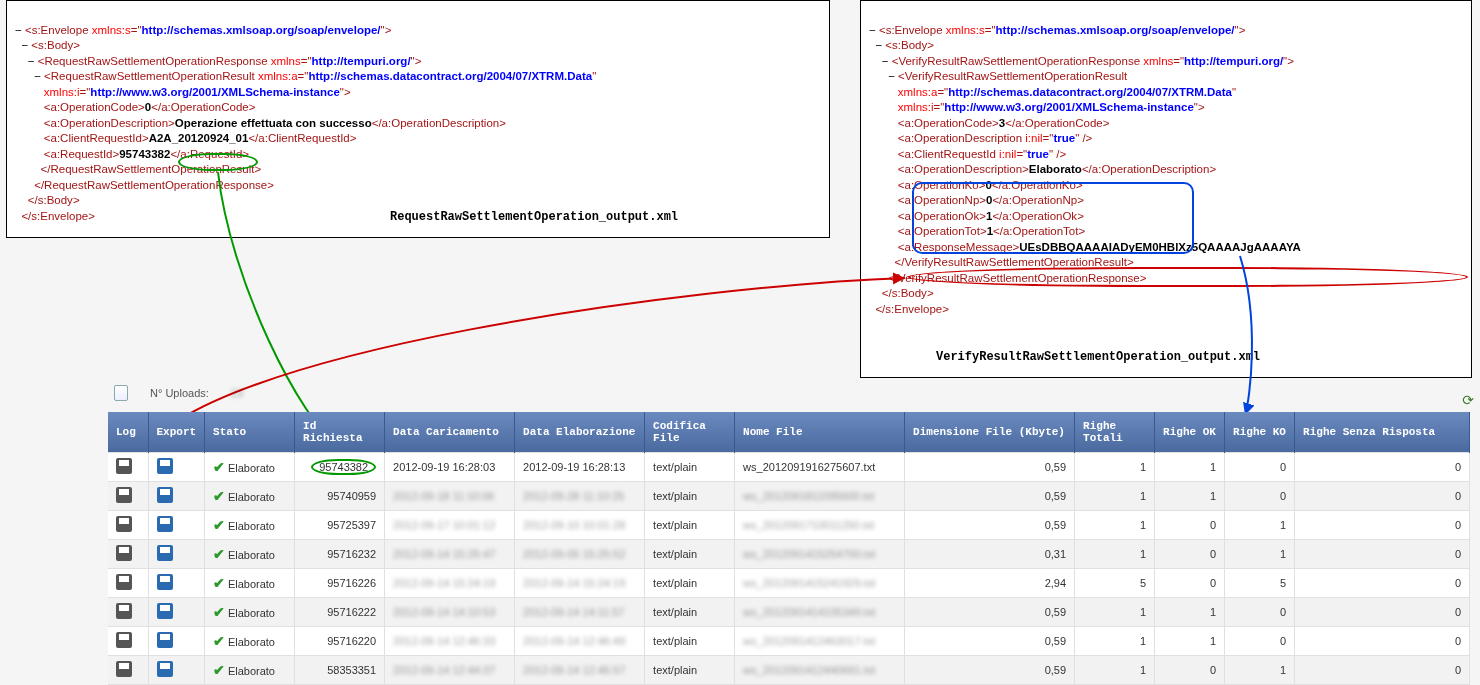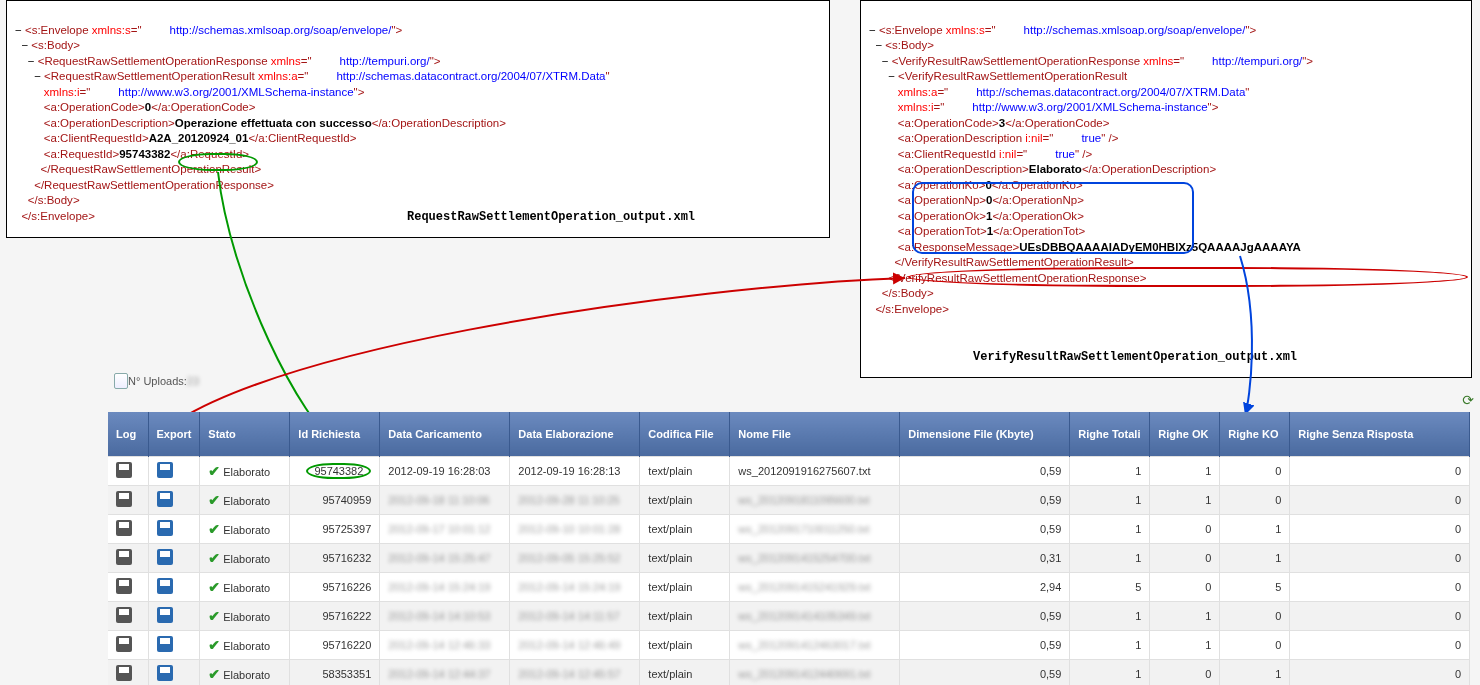--- a/index.html
+++ b/index.html
@@ -2,36 +2,36 @@
 <html><head>
 <meta charset="utf-8">
 <style>
   * { box-sizing: border-box; margin: 0; padding: 0; }
   body { font-family: Verdana, Arial, sans-serif; font-size: 11px; background: #f5f5f5; width: 1480px; height: 685px; position: relative; overflow: hidden; }
   .xml-panel { position: absolute; background: #fff; border: 1px solid #000; padding: 6px 8px; white-space: pre; font-family: Verdana, sans-serif; font-size: 11.5px; line-height: 1.35; }
   .xml-panel.left { top: 0; left: 6px; width: 824px; height: 238px; }
   .xml-panel.right { top: 0; left: 860px; width: 612px; height: 378px; }
   .tag { color: #a31515; }
   .attrname { color: #ff0000; }
-  .attrval { color: #0000ff; font-weight: normal; margin-left: 28px; }
+  .attrval { color: #0000ff; font-weight: bold; }
   .text { color: #000; font-weight: bold; }
   .minus { color: #000; }
-  .filename { position: absolute; font-family: "Courier New", monospace; font-weight: bold; font-size: 12px; color: #000; margin-left: 17px; }
+  .filename { position: absolute; font-family: "Courier New", monospace; font-weight: bold; font-size: 12px; color: #000; }
   .filename.left { top: 210px; left: 390px; }
-  .filename.right { top: 350px; left: 956px; }
+  .filename.right { top: 350px; left: 936px; }
   .circle-green { border: 2px solid #009900; border-radius: 50%/60%; position: absolute; }
   .circle-red { border: 2px solid #cc0000; border-radius: 50%/60%; position: absolute; }
   .box-blue { border: 2px solid #0044dd; border-radius: 10px; position: absolute; }
   svg.arrows { position: absolute; top: 0; left: 0; width: 1480px; height: 685px; pointer-events: none; }
-  .uploads-header { position: absolute; top: 373px; left: 114px; display: flex; align-items: center; gap: 0; }
+  .uploads-header { position: absolute; top: 385px; left: 114px; display: flex; align-items: center; gap: 22px; }
   .doc-icon { width: 14px; height: 16px; background: linear-gradient(#fff,#eef); border: 1px solid #8aa; border-radius: 2px; }
   .uploads-label { color: #555; font-weight: normal; }
   .reload-icon { position: absolute; top: 392px; right: 6px; color: #3a7a2a; font-size: 14px; }
   table.data { position: absolute; top: 412px; left: 108px; width: 1362px; border-collapse: collapse; font-size: 11px; }
-  table.data th { background: linear-gradient(#6b8abf, #4a6a9f); color: #fff; font-weight: bold; padding: 16px 8px; text-align: left; border-right: 1px solid #3a5a8f; height: 26px; }
+  table.data th { background: linear-gradient(#6b8abf, #4a6a9f); color: #fff; font-weight: bold; padding: 8px 8px; text-align: left; border-right: 1px solid #3a5a8f; height: 26px; font-family: Liberation Mono, monospace; }
   table.data th.right { text-align: left; }
   table.data td { background: #f2f2f2; padding: 5px 8px; border-right: 1px solid #e0e0e0; border-top: 1px solid #e0e0e0; color: #333; height: 28px; }
   table.data tr:nth-child(odd) td { background: #fff; }
   table.data td.right { text-align: right; }
   .save-icon { width: 16px; height: 16px; display: inline-block; background: #555; border-radius: 2px; position: relative; }
   .save-icon::after { content: ""; position: absolute; top: 2px; left: 3px; width: 10px; height: 6px; background: #fff; }
   .save-icon.blue { background: #2a6ab0; }
   .check-icon { color: #2a9a2a; font-size: 14px; font-weight: bold; }
   .blur { color: transparent; text-shadow: 0 0 4px rgba(0,0,0,.4); text-align: center; }
   .id-bubble { display:inline-block; border: 2px solid #009900; border-radius: 50%/60%; padding: 0 6px; }

